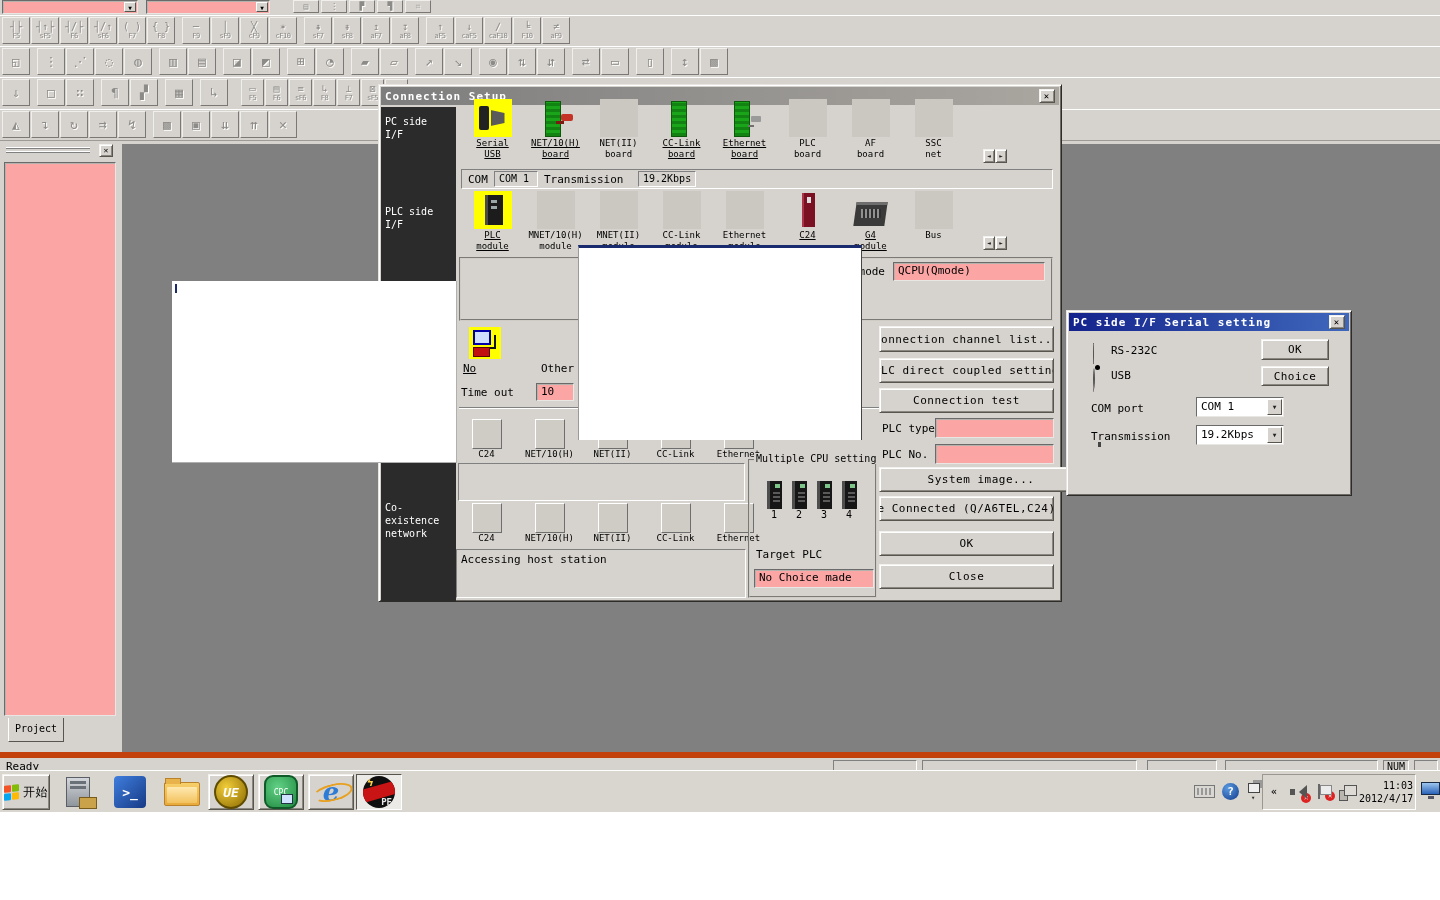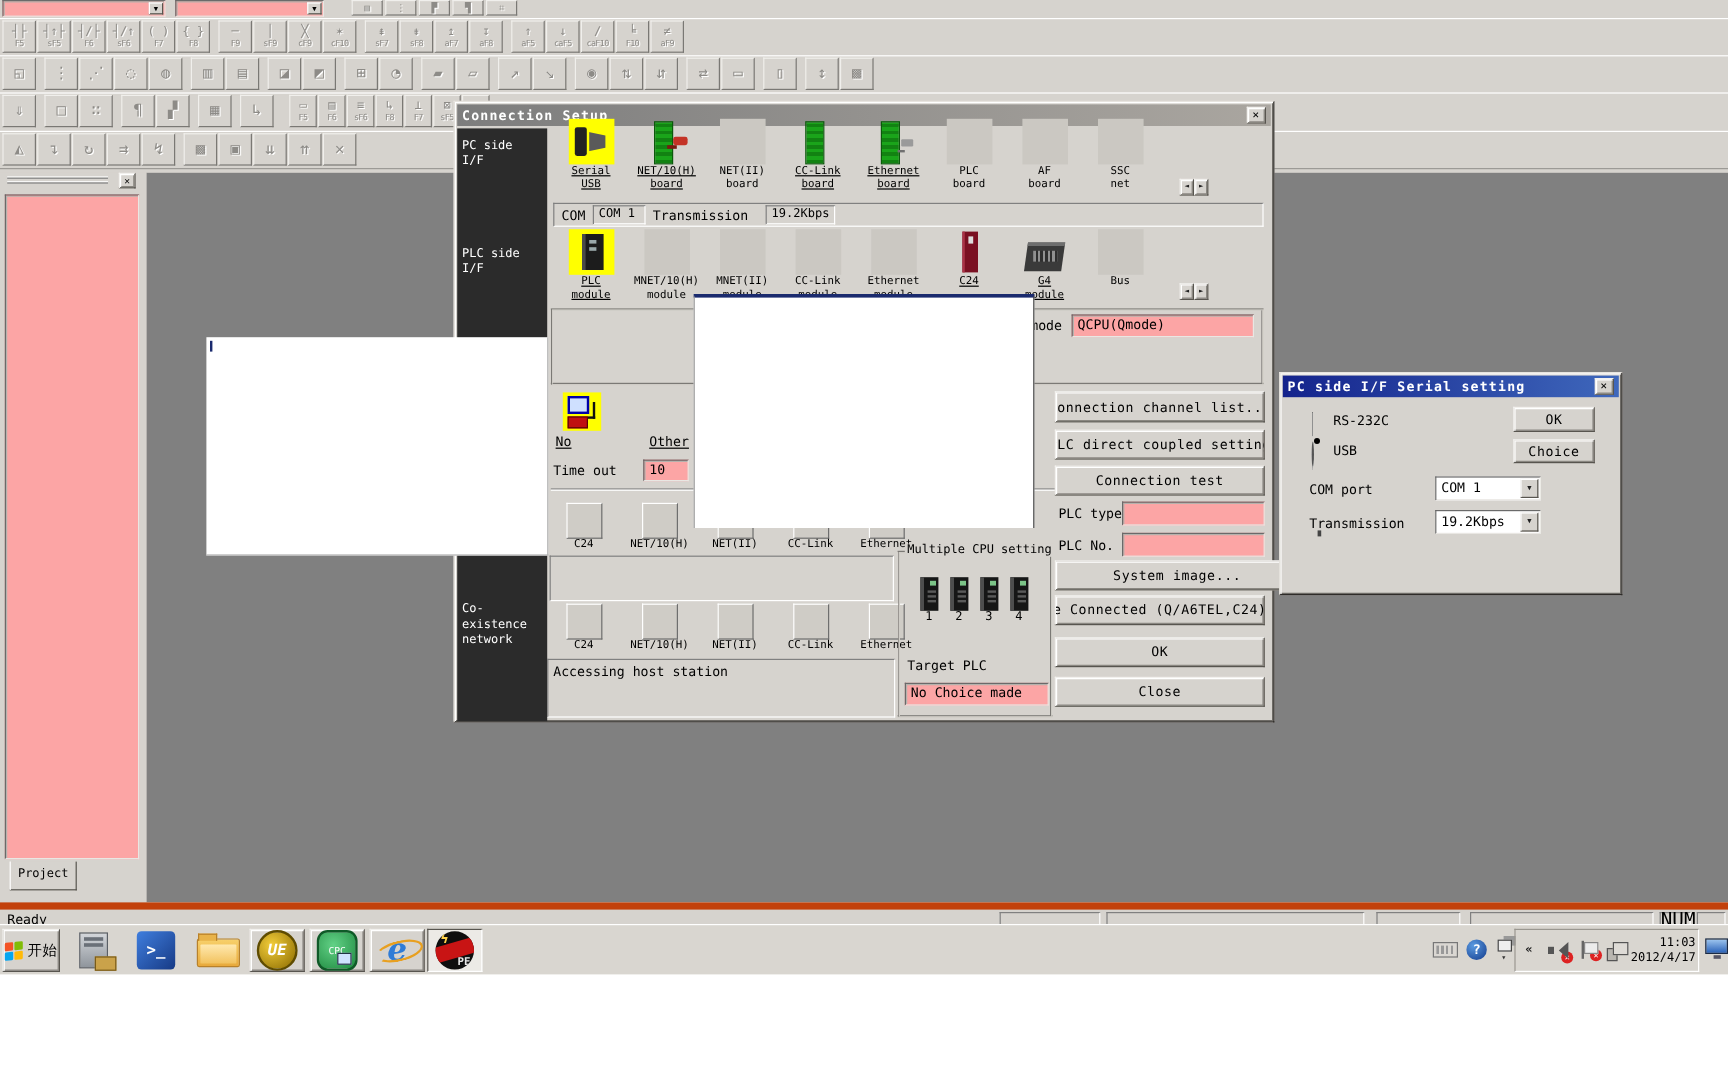--- a/index.html
+++ b/index.html
@@ -55,21 +55,21 @@
 .i-no{width:32px;height:32px;background:#ff0;position:relative}
 .i-no::before{content:"";position:absolute;left:4px;top:3px;width:14px;height:11px;background:#cfe0ff;border:2px solid #0000a8}
 .i-no::after{content:"";position:absolute;left:4px;top:20px;width:15px;height:8px;background:#c01010;border:1px solid #5a0404}
 .i-no .elbow{position:absolute;right:5px;top:8px;width:6px;height:14px;border-right:2px solid #111;border-bottom:2px solid #111}
 .radio{width:11px;height:11px;border-radius:50%;background:#fff;border:1px solid #555;box-shadow:inset 1px 1px 0 #9a9a9a}
 .radio.on::after{content:"";display:block;width:5px;height:5px;margin:2px;border-radius:50%;background:#000}
 .drop{position:absolute;background:#fff;border:1px solid;border-color:#6a6a6a #e9e7e3 #e9e7e3 #6a6a6a;font-size:11px;padding:2px 0 0 4px}
 .drop .da{position:absolute;right:1px;top:1px;bottom:1px;width:15px;background:#d6d3ce;border:1px solid;border-color:#fff #58554f #58554f #fff;font-size:6px;text-align:center;line-height:14px;color:#222}
 .darkstrip{background:#2b2b2b;color:#fff;font-size:10px;line-height:13px}
 .white-ov{background:#fff}
-.sp{position:absolute;top:2px;height:13px;border:1px solid;border-color:#808080 #fff #fff #808080;font-size:16px;text-align:center;line-height:12px}
+.sp{position:absolute;top:2px;height:13px;border:1px solid;border-color:#808080 #fff #fff #808080;font-size:10px;text-align:center;line-height:12px}
 
 .qbtn{position:absolute;top:3px;width:46px;height:36px;display:flex;align-items:center;justify-content:center}
 .flag4{display:grid;grid-template-columns:7px 7px;grid-template-rows:7px 7px;gap:1px;transform:skewY(-6deg);margin-right:4px}
 .flag4 i{border-radius:1px}
 .srv{width:24px;height:30px;background:linear-gradient(#d3d6da,#8f959c);border:1px solid #5a5f66;position:relative}
 .srv::before{content:"";position:absolute;left:3px;top:3px;width:16px;height:3px;background:#6a7078;box-shadow:0 5px 0 #6a7078}
 .srv::after{content:"";position:absolute;right:-8px;bottom:-3px;width:16px;height:10px;background:#caa24a;border:1px solid #7a5c1a}
 .ps{width:32px;height:32px;background:linear-gradient(135deg,#3f7ede,#173a85);border-radius:4px;color:#fff;font-weight:bold;font-size:13px;display:flex;align-items:center;justify-content:center}
 .fold{width:36px;height:24px;background:linear-gradient(#f7d06a,#e8a93c);border:1px solid #b8812a;border-radius:2px;position:relative;margin-top:8px}
 .fold::before{content:"";position:absolute;left:0;top:-5px;width:14px;height:5px;background:#e8b34a;border:1px solid #b8812a;border-bottom:none}
@@ -593,21 +593,21 @@
       <span class="abs ticklbl" style="left:350px;top:6px;width:74px;text-align:right;font-size:11px">CPU mode</span>
       <span class="abs f" style="left:432px;top:3px;width:152px;height:19px">QCPU(Qmode)</span>
     </div>
 
     <div class="abs" style="left:90px;top:242px">
         <div class="i-no">
           <span class="elbow"></span>
         </div>
       </div>
     <span class="abs ticklbl" style="left:84px;top:277px;text-decoration:underline">No</span>
-    <span class="abs ticklbl" style="left:162px;top:277px;text-decoration:underline">Other</span>
+    <span class="abs ticklbl" style="left:162px;top:277px;">Other</span>
     <span class="abs ticklbl" style="left:82px;top:301px">Time out</span>
     <span class="abs f" style="left:157px;top:298px;width:38px;height:18px">10</span>
     <div class="abs" style="left:80px;top:322px;width:594px;height:2px;border-top:1px solid #808080;border-bottom:1px solid #fff"></div>
 
     <div class="abs" style="left:76px;top:334px;display:flex">
 
         <div class="cell2">
           <div class="sq"></div>
           <div class="slbl">C24</div>
         </div>

